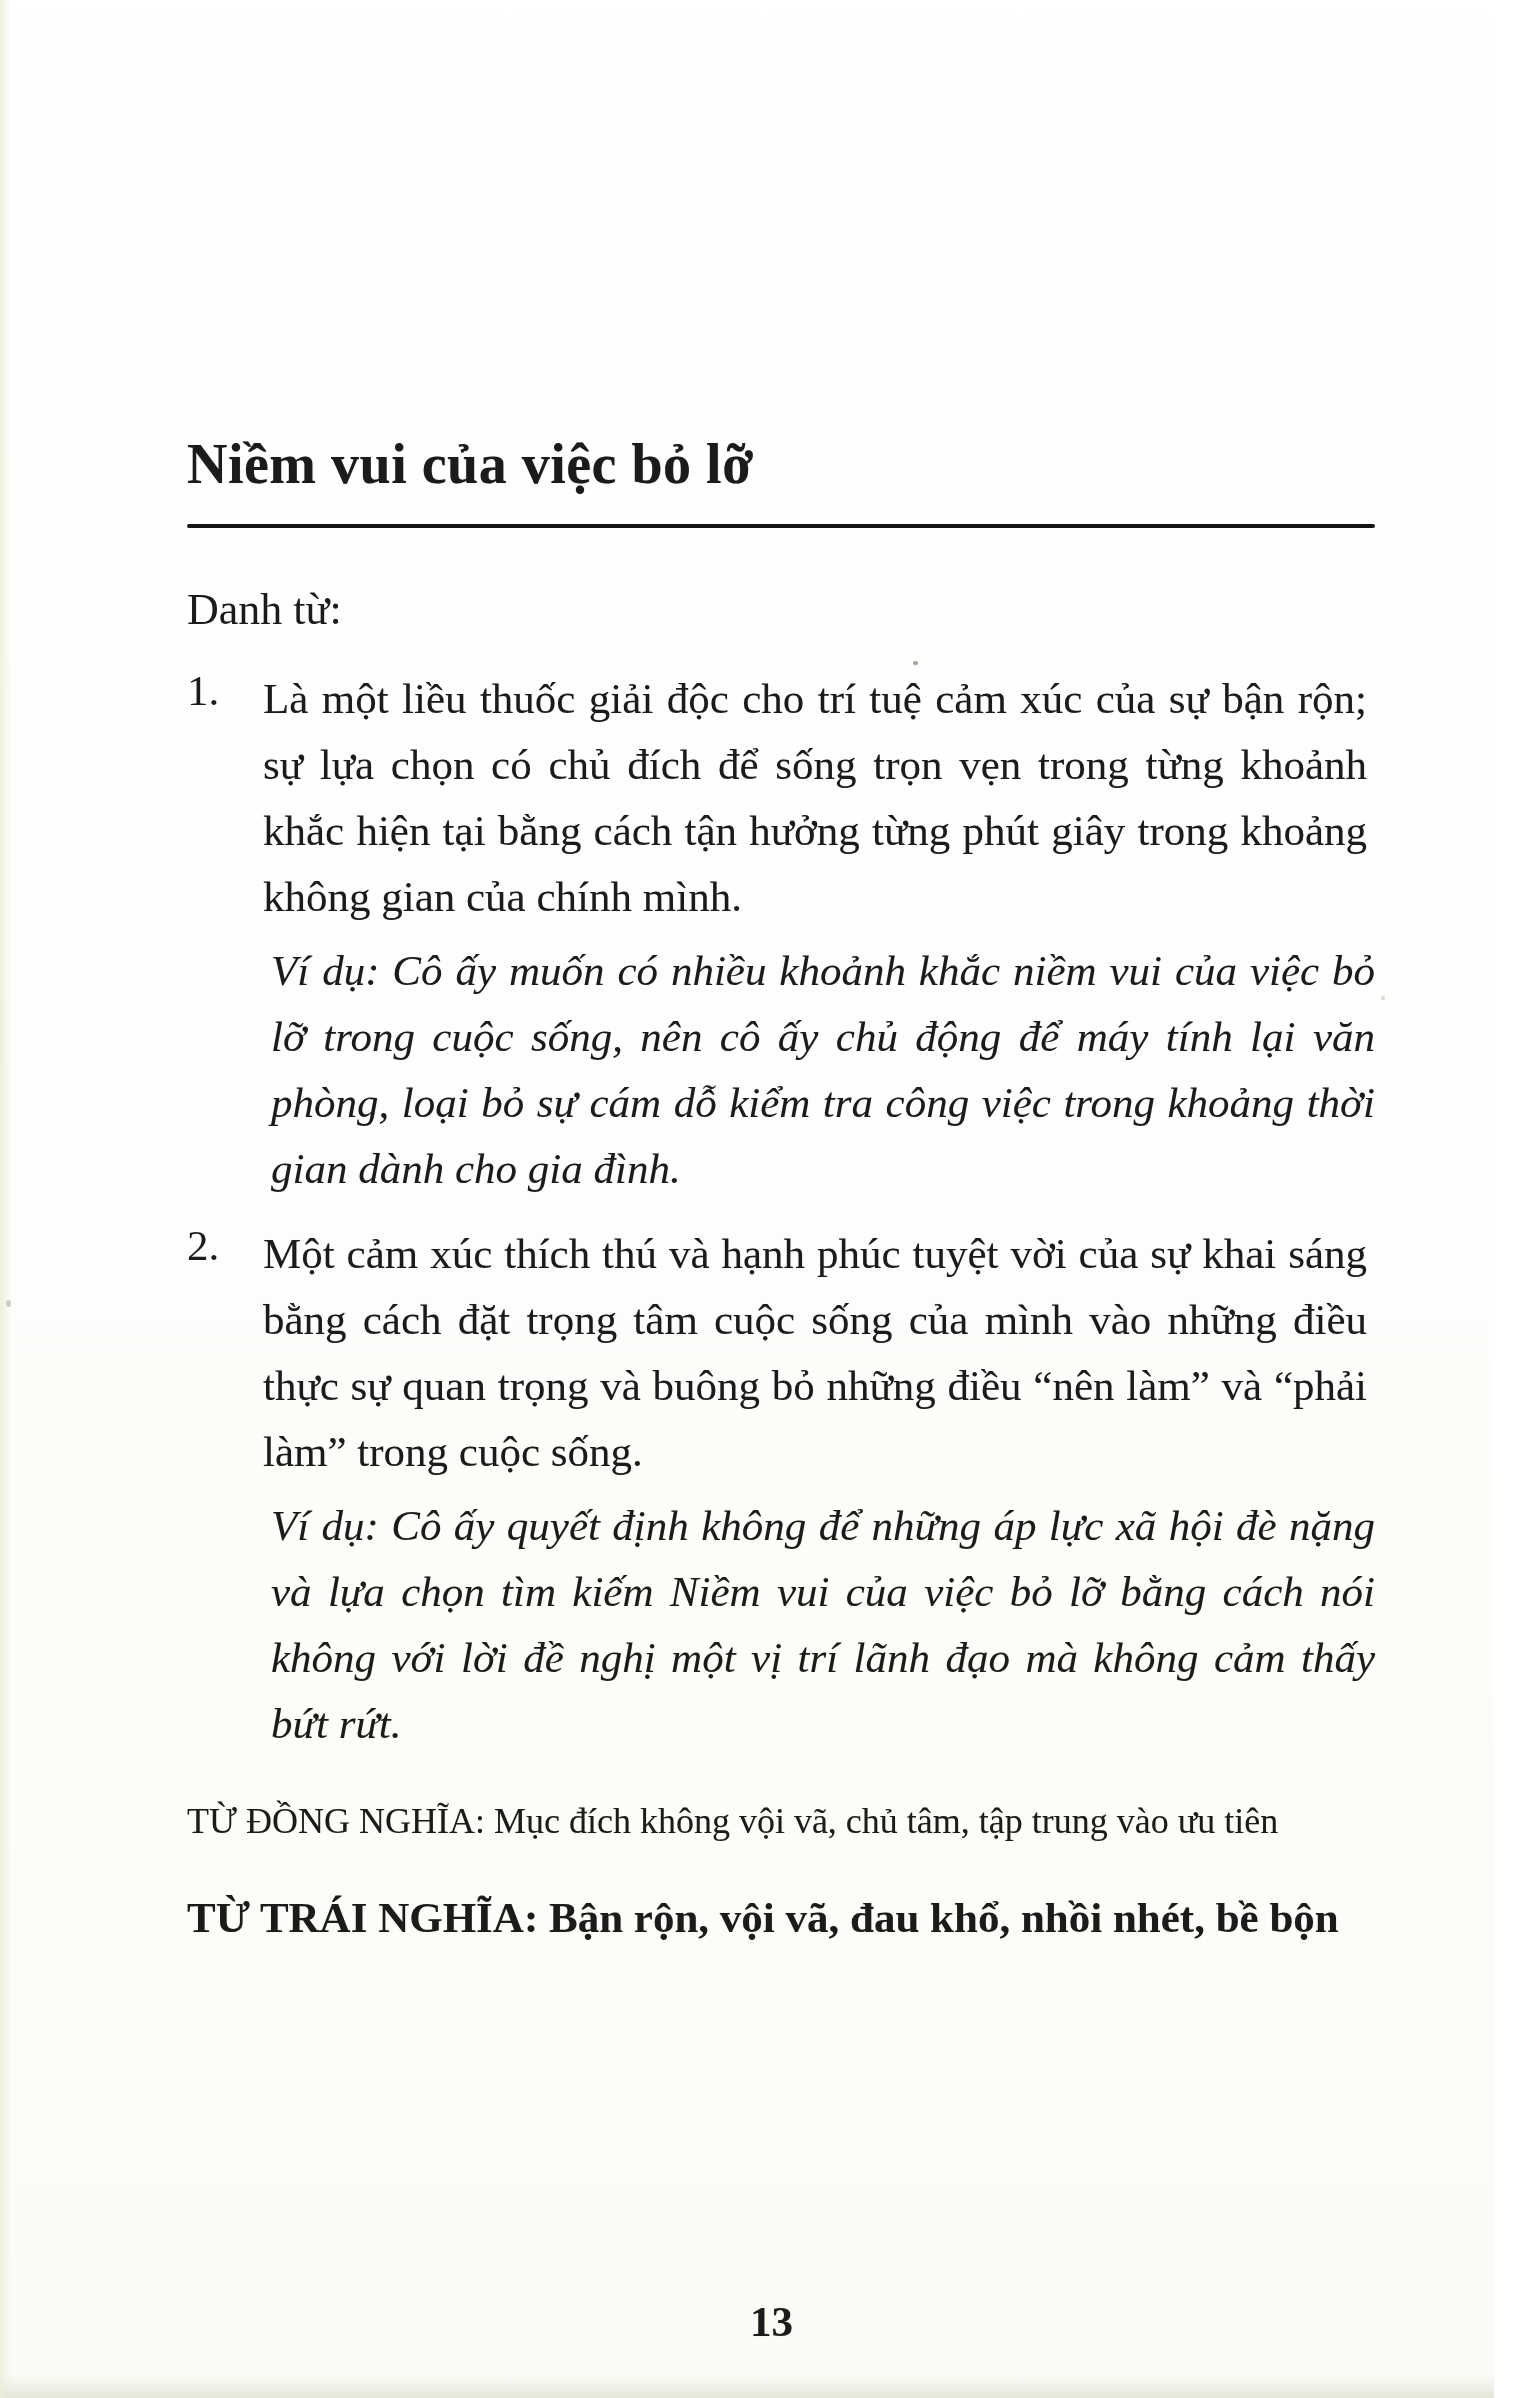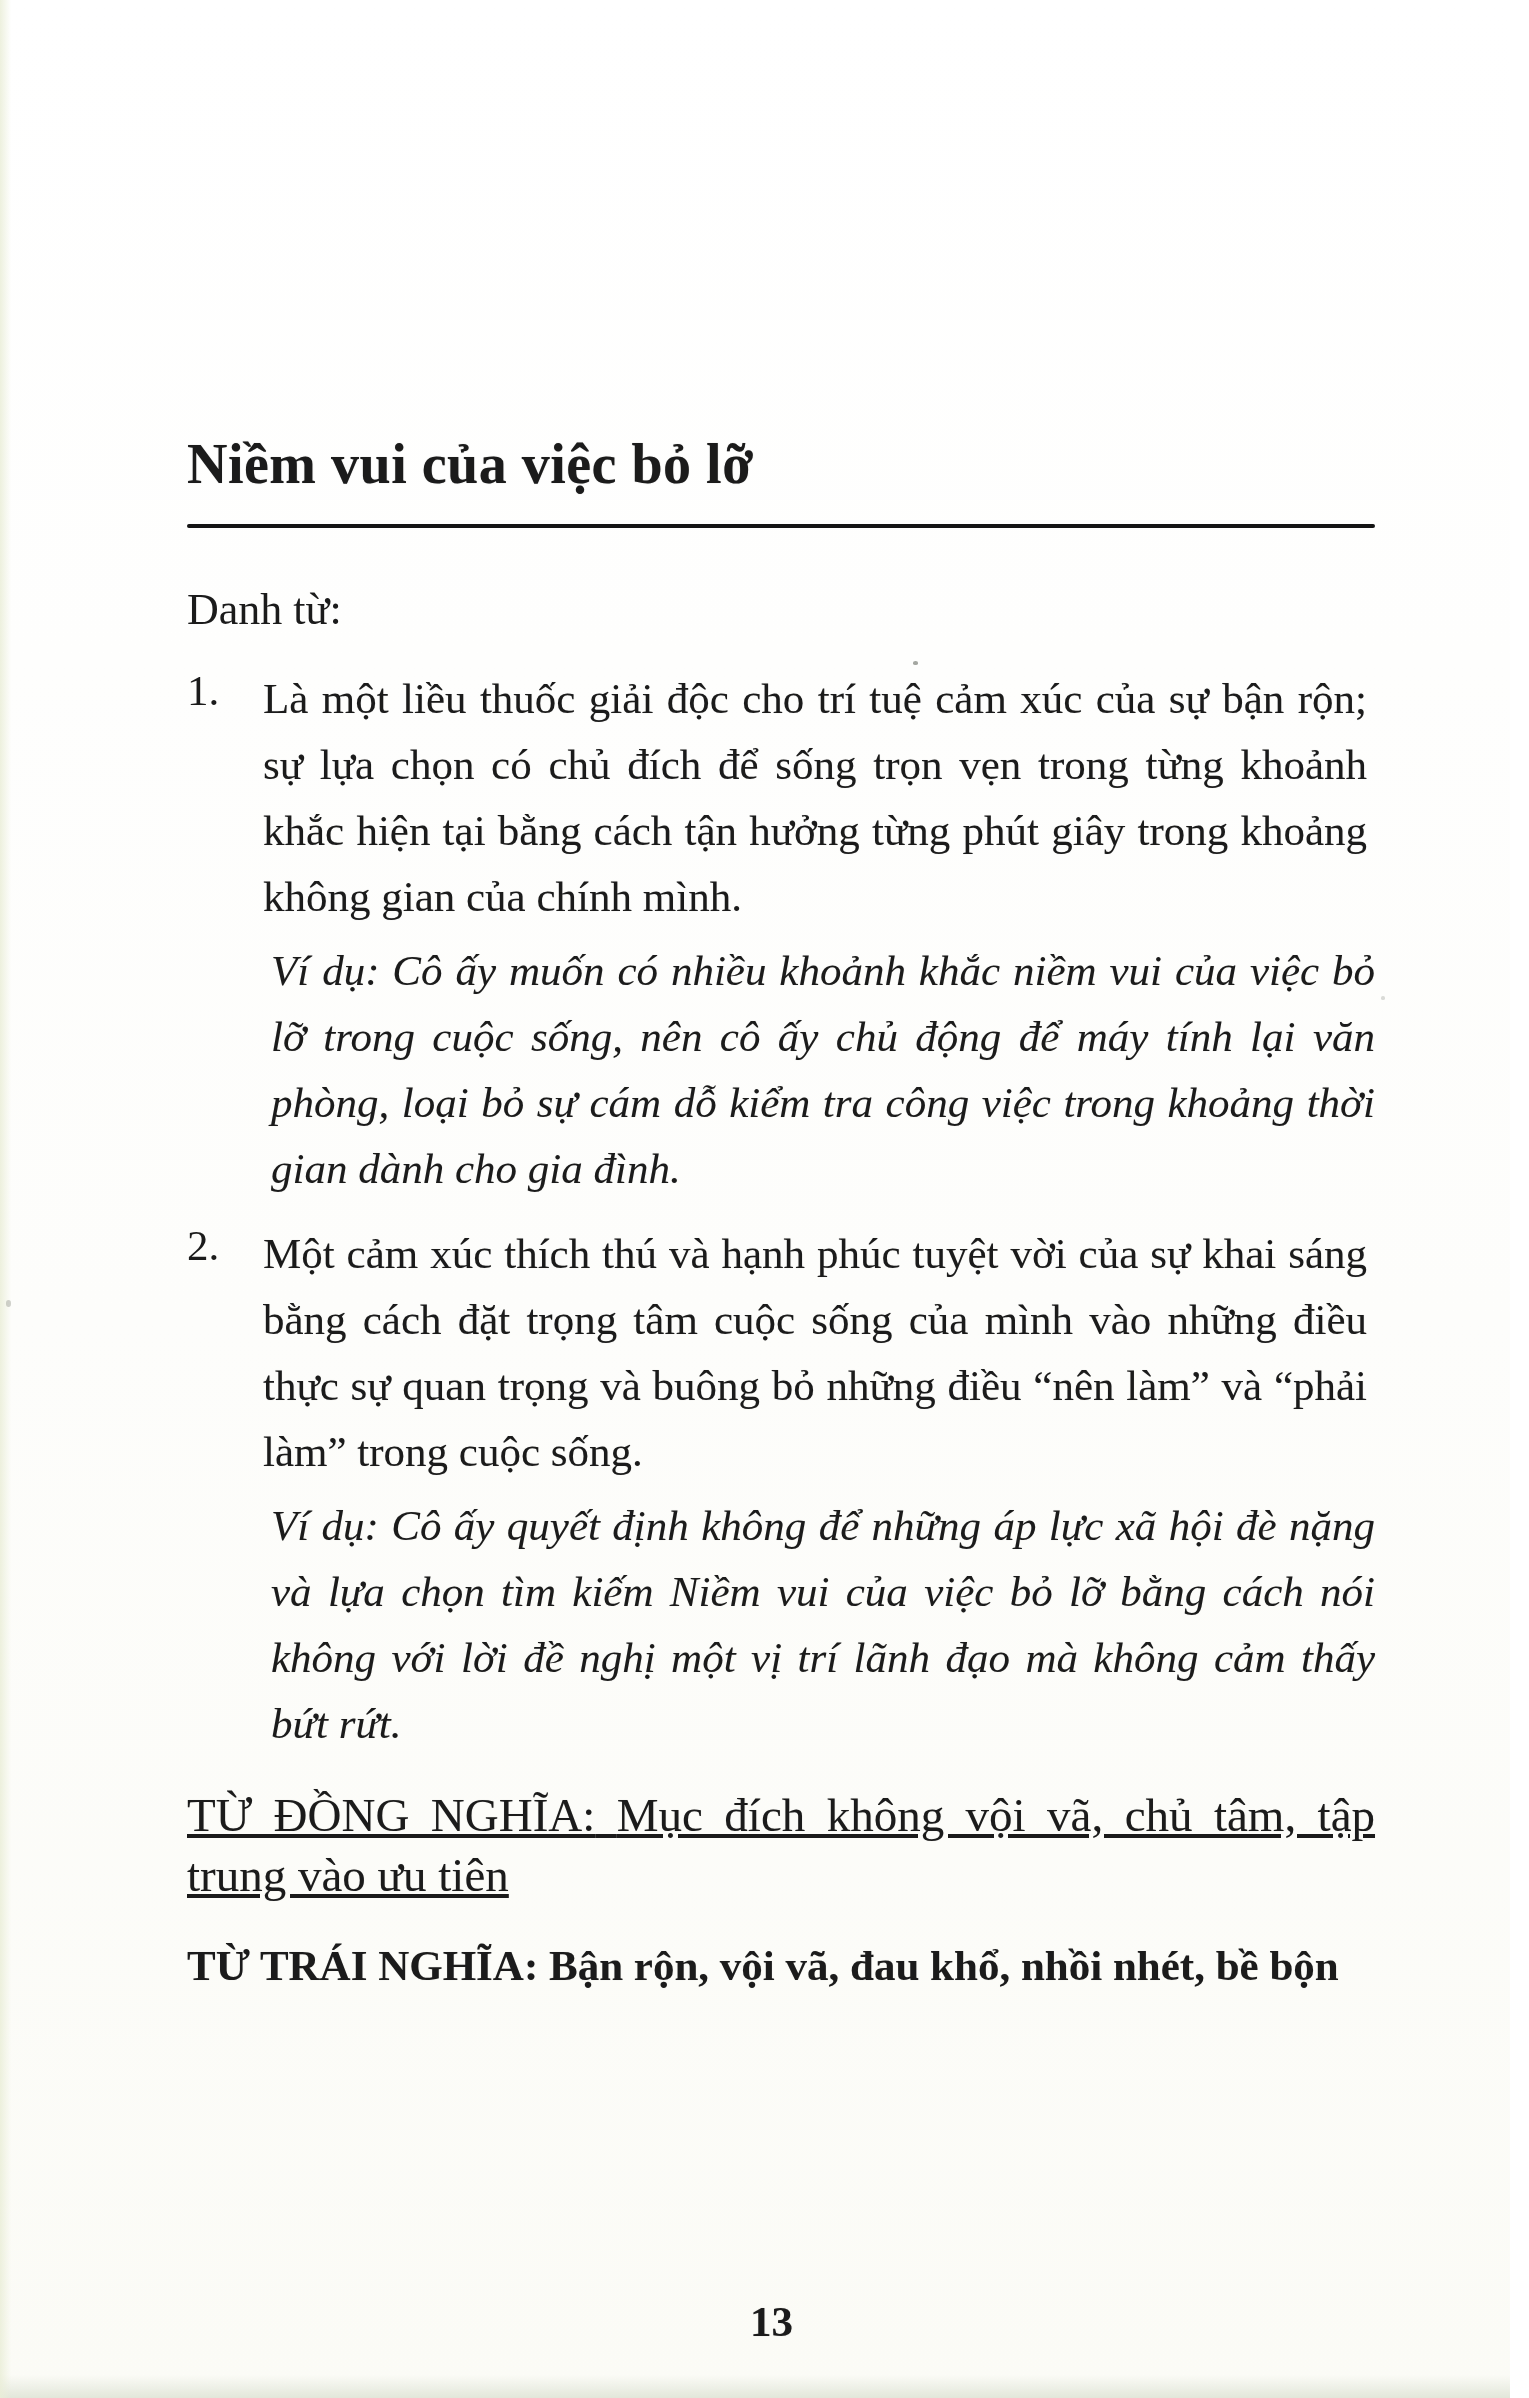--- a/index.html
+++ b/index.html
@@ -11,21 +11,20 @@
     position: relative;
     width: 1494px;
     height: 2399px;
     overflow: hidden;
     color: #1b1b1b;
     font-family: "Liberation Serif", "DejaVu Serif", serif;
     background:
       linear-gradient(90deg, rgba(234,238,216,0.85) 0px, rgba(255,255,255,0) 11.2px),
       linear-gradient(0deg, rgba(214,221,204,0.70) 0px, rgba(255,255,255,0) 24px),
       linear-gradient(180deg, #ffffff 0%, #fdfdfb 55%, #fbfbf6 100%);
-    padding-left: 16px;
   }
   .content {
     position: absolute;
     left: 187px;
     top: 431px;
     width: 1188px;
   }
   .title {
     margin: 0;
     font-size: 56px;
@@ -80,25 +79,24 @@
   .example {
     margin: 7.5px 0 0 16px;
     font-size: 43px;
     line-height: 66px;
     font-style: italic;
     text-align: justify;
     text-shadow: 0 0 0.9px rgba(0,0,0,0.20);
   }
   .syn {
     margin: 28px 0 0 0;
-    font-size: 47px;
-    line-height: 60px;
+    font-size: 36px;
+    line-height: 72px;
     text-align: justify;
     text-shadow: 0 0 0.9px rgba(0,0,0,0.20);
-    text-decoration: underline;
   }
   .ant {
     margin: 28px 0 0 0;
     font-size: 43px;
     line-height: 66px;
     text-align: justify;
     text-shadow: 0 0 0.9px rgba(0,0,0,0.20);
     font-weight: bold;
   }
   .pageno {

